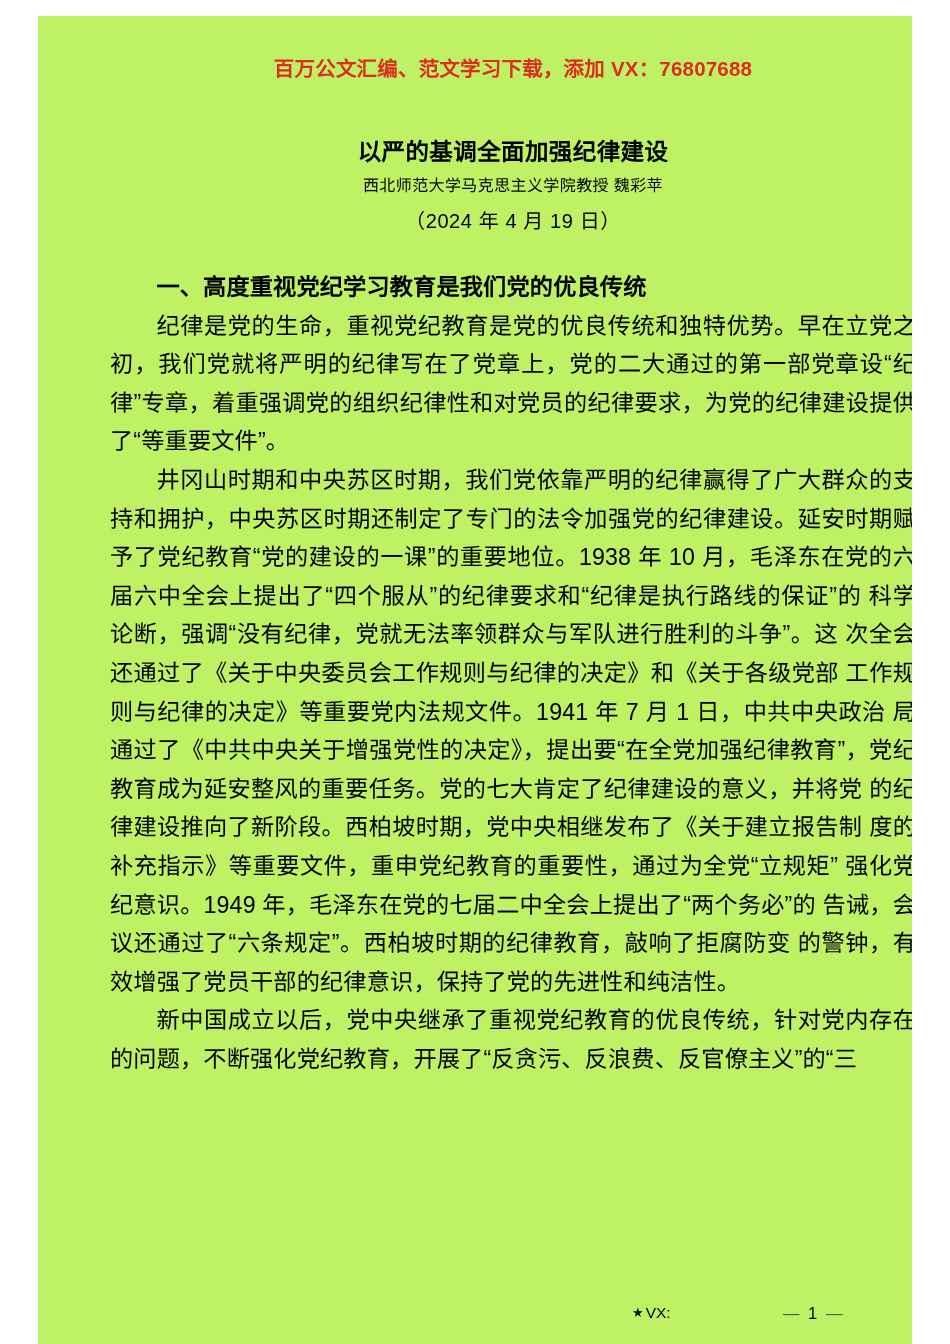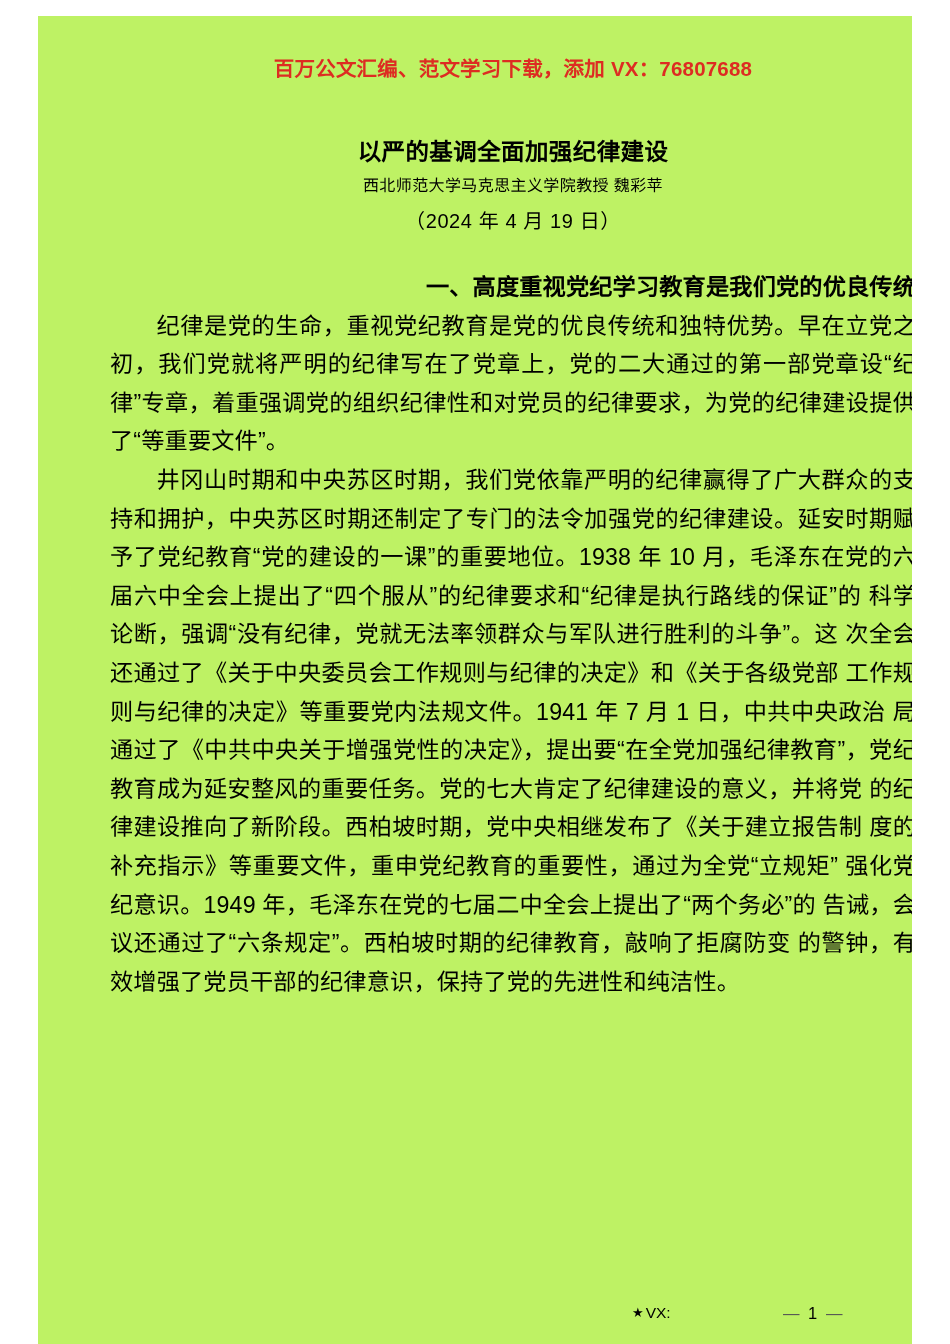--- a/index.html
+++ b/index.html
@@ -87,21 +87,20 @@
     color: #000;
   }
   .section-heading {
     font-size: 23.2px;
     line-height: 38.6px;
     text-indent: 2em;
     font-weight: 700;
     margin: 0;
     letter-spacing: 0.15px;
     color: #000;
-    text-align: right;
   }
 
   
   .footer {
     position: absolute;
     bottom: 26px;
     left: 0;
     width: 950px;
     height: 30px;
   }
@@ -141,20 +140,21 @@
   <div class="title-block">
     <div class="doc-title">以严的基调全面加强纪律建设</div>
     <div class="doc-author">西北师范大学马克思主义学院教授 魏彩苹</div>
     <div class="doc-date">（2024 年 4 月 19 日）</div>
   </div>
 
   <div class="body-content">
     <p class="section-heading">一、高度重视党纪学习教育是我们党的优良传统</p>
     <p class="para">纪律是党的生命，重视党纪教育是党的优良传统和独特优势。早在立党之初，我们党就将严明的纪律写在了党章上，党的二大通过的第一部党章设“纪律”专章，着重强调党的组织纪律性和对党员的纪律要求，为党的纪律建设提供了“等重要文件”。</p>
     <p class="para">井冈山时期和中央苏区时期，我们党依靠严明的纪律赢得了广大群众的支持和拥护，中央苏区时期还制定了专门的法令加强党的纪律建设。延安时期赋 予了党纪教育“党的建设的一课”的重要地位。1938 年 10 月，毛泽东在党的六届六中全会上提出了“四个服从”的纪律要求和“纪律是执行路线的保证”的 科学论断，强调“没有纪律，党就无法率领群众与军队进行胜利的斗争”。这 次全会还通过了《关于中央委员会工作规则与纪律的决定》和《关于各级党部 工作规则与纪律的决定》等重要党内法规文件。1941 年 7 月 1 日，中共中央政治 局通过了《中共中央关于增强党性的决定》，提出要“在全党加强纪律教育”，党纪教育成为延安整风的重要任务。党的七大肯定了纪律建设的意义，并将党 的纪律建设推向了新阶段。西柏坡时期，党中央相继发布了《关于建立报告制 度的补充指示》等重要文件，重申党纪教育的重要性，通过为全党“立规矩” 强化党纪意识。1949 年，毛泽东在党的七届二中全会上提出了“两个务必”的 告诫，会议还通过了“六条规定”。西柏坡时期的纪律教育，敲响了拒腐防变 的警钟，有效增强了党员干部的纪律意识，保持了党的先进性和纯洁性。</p>
+    <p class="para">新中国成立以后，党中央继承了重视党纪教育的优良传统，针对党内存在的问题，不断强化党纪教育，开展了“反贪污、反浪费、反官僚主义”的“三</p>
   </div>
 
   <div class="footer">
     <div class="footer-vx">
       <span class="footer-star">★</span><span>VX:</span>
     </div>
     <div class="footer-page">
       <span class="dash">—</span>
       <span>1</span>
       <span class="dash">—</span>

